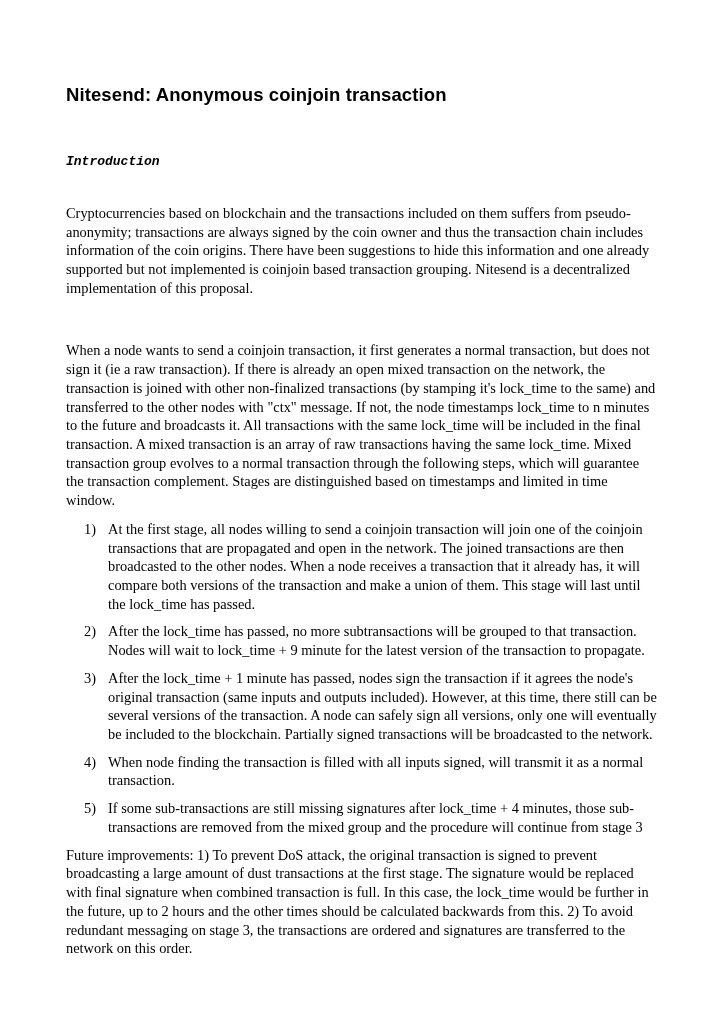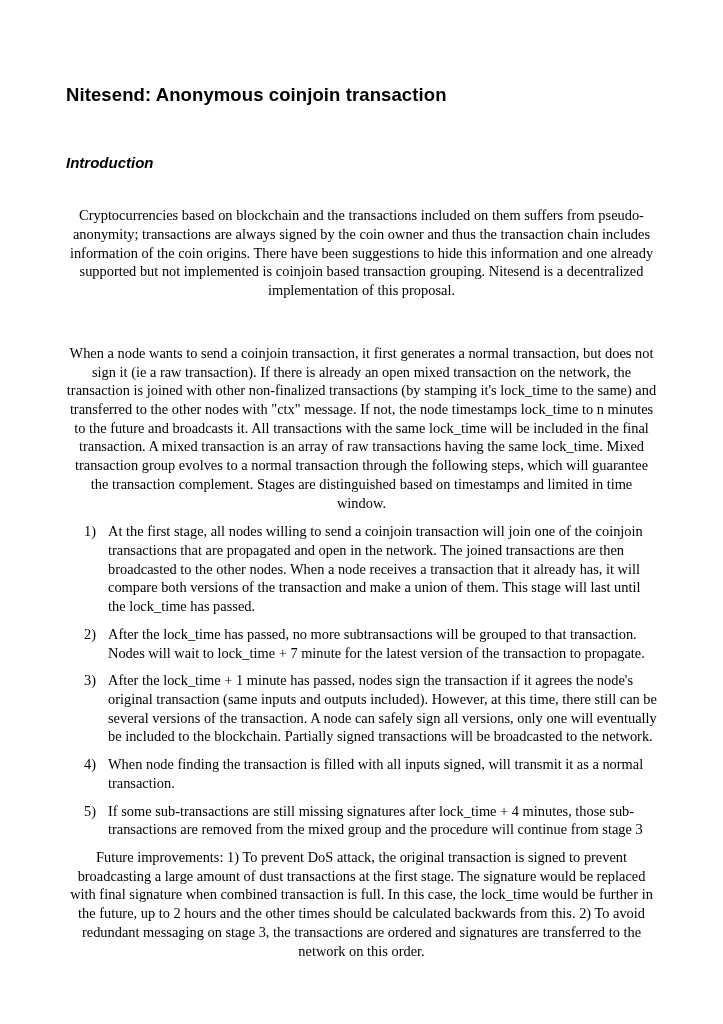--- a/index.html
+++ b/index.html
@@ -24,38 +24,38 @@
   }
   .doc-title {
     font-family: "Liberation Sans", sans-serif;
     font-weight: bold;
     font-size: 18.5px;
     line-height: 1.2;
     margin: 0 0 0 0;
     letter-spacing: 0.1px;
   }
   .section-heading {
-    font-family: Liberation Sans, sans-serif;
+    font-family: Liberation Mono, monospace;
     font-weight: bold;
     font-style: italic;
-    font-size: 15px;
+    font-size: 13px;
     line-height: 1.2;
     margin: 0;
   }
   .spacer-after-title { height: 48px; }
   .spacer-after-intro-heading { height: 34px; }
   .spacer-before-impl-heading { height: 32px; }
   .spacer-after-impl-heading { height: 12px; }
 
   p.body-text {
     font-family: "Liberation Serif", serif;
     font-size: 14.4px;
     line-height: 1.30;
     margin: 0;
-    text-align: center;
+    text-align: left;
   }
 
   ol.steps {
     margin: 10px 0 0 0;
     padding: 0;
     list-style: none;
   }
   ol.steps li {
     position: relative;
     display: flex;
@@ -100,21 +100,21 @@
 
   <p class="body-text">When a node wants to send a coinjoin transaction, it first generates a normal transaction, but does not sign it (ie a raw transaction). If there is already an open mixed transaction on the network, the transaction is joined with other non-finalized transactions (by stamping it's lock_time to the same) and transferred to the other nodes with "ctx" message. If not, the node timestamps lock_time to n minutes to the future and broadcasts it. All transactions with the same lock_time will be included in the final transaction. A mixed transaction is an array of raw transactions having the same lock_time. Mixed transaction group evolves to a normal transaction through the following steps, which will guarantee the transaction complement. Stages are distinguished based on timestamps and limited in time window.</p>
 
   <ol class="steps">
     <li>
       <span class="marker">1)</span>
       <span class="step-text">At the first stage, all nodes willing to send a coinjoin transaction will join one of the coinjoin transactions that are propagated and open in the network. The joined transactions are then broadcasted to the other nodes. When a node receives a transaction that it already has, it will compare both versions of the transaction and make a union of them. This stage will last until the lock_time has passed.</span>
     </li>
     <li>
       <span class="marker">2)</span>
-      <span class="step-text">After the lock_time has passed, no more subtransactions will be grouped to that transaction. Nodes will wait to lock_time + 7 minute for the latest version of the transaction to propagate.</span>
+      <span class="step-text">After the lock_time has passed, no more subtransactions will be grouped to that transaction. Nodes will wait to lock_time + 9 minute for the latest version of the transaction to propagate.</span>
     </li>
     <li>
       <span class="marker">3)</span>
       <span class="step-text">After the lock_time + 1 minute has passed, nodes sign the transaction if it agrees the node's original transaction (same inputs and outputs included). However, at this time, there still can be several versions of the transaction. A node can safely sign all versions, only one will eventually be included to the blockchain. Partially signed transactions will be broadcasted to the network.</span>
     </li>
     <li>
       <span class="marker">4)</span>
       <span class="step-text">When node finding the transaction is filled with all inputs signed, will transmit it as a normal transaction.</span>
     </li>
     <li>

